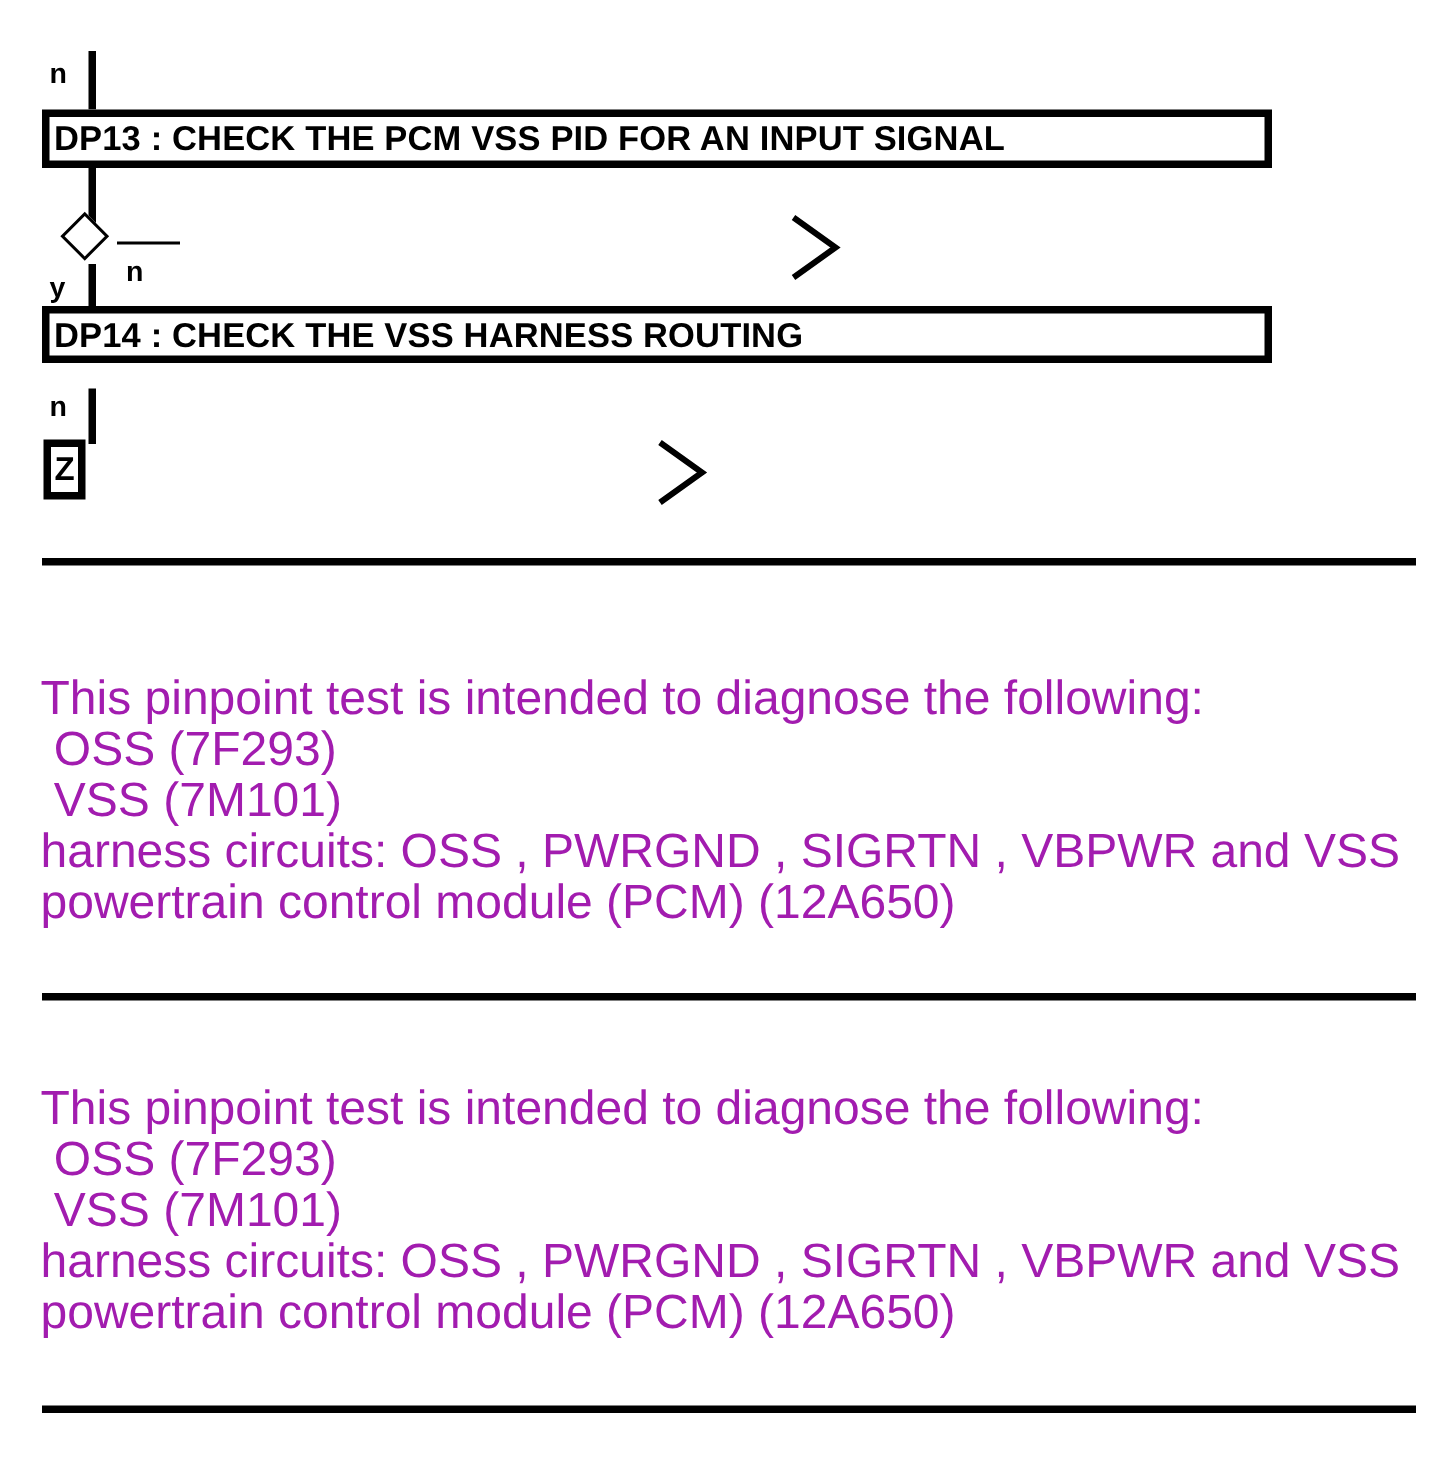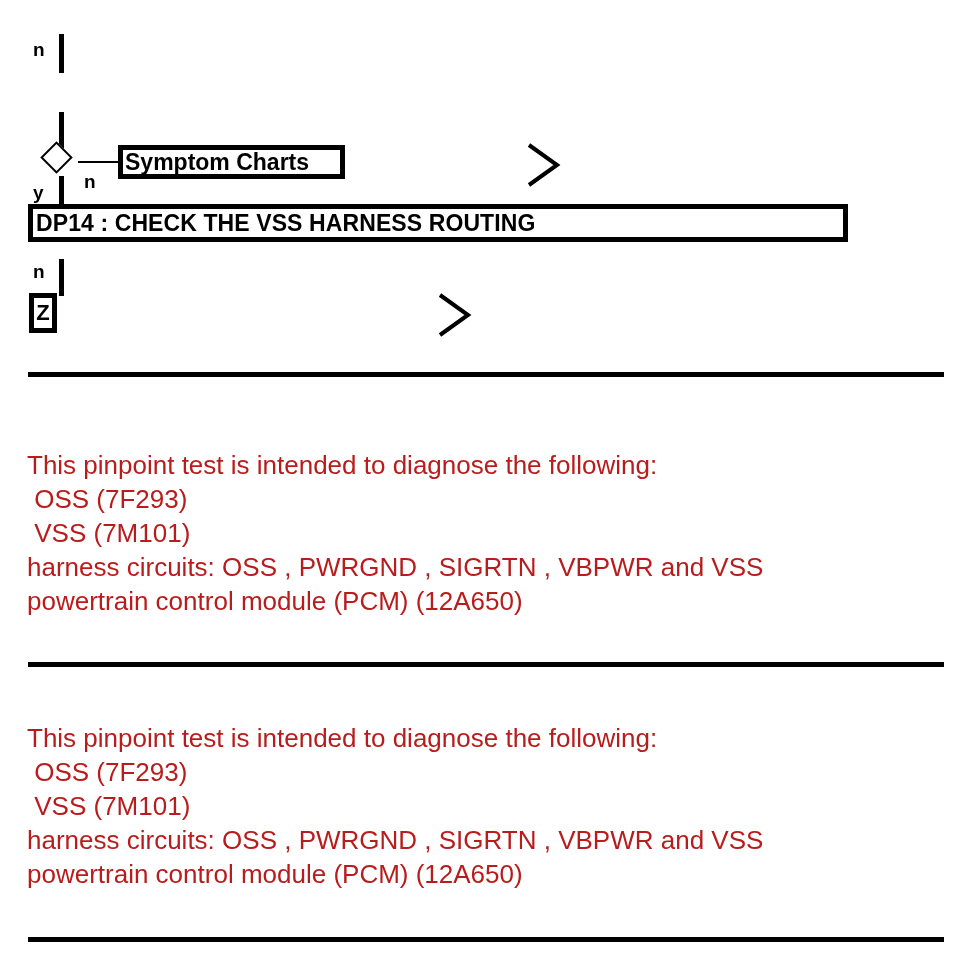--- a/index.html
+++ b/index.html
@@ -123,45 +123,45 @@
     background: #000;
   }
 
   
   .text-block {
     position: absolute;
     left: 27px;
     width: 900px;
   }
   .text-block .tline {
-    font-size: 26px;
+    font-size: 32px;
     line-height: 34px;
     white-space: pre;
-    color: #b91c1c;
+    color: #a21caf;
   }
 </style>
 </head>
 <body>
 
 <div id="flowchart">
 
   <div class="trunk" style="top:34px; height:39px;"></div>
 
   <div class="branch-tag" style="left:33px; top:40px;">n</div>
 
+  <div class="proc-box" style="left:28px; top:73px; width:820px; height:39px;">
+    <span class="proc-label">DP13 : CHECK THE PCM VSS PID FOR AN INPUT SIGNAL</span>
+  </div>
 
   <div class="trunk" style="top:112px; height:38px;"></div>
 
   <div class="diamond"></div>
 
   <div class="branch-line" style="left:78px; top:161px; width:42px;"></div>
 
-  <div class="ref-box" style="left:118px; top:145px; width:227px; height:34px;">
-    <span class="ref-label">Symptom Charts</span>
-  </div>
 
   <div class="branch-tag" style="left:84px; top:172px;">n</div>
 
   <div class="branch-tag" style="left:33px; top:183px;">y</div>
 
   <div class="trunk" style="top:176px; height:45px;"></div>
 
   <div class="proc-box" style="left:28px; top:204px; width:820px; height:38px;">
     <span class="proc-label">DP14 : CHECK THE VSS HARNESS ROUTING</span>
   </div>

